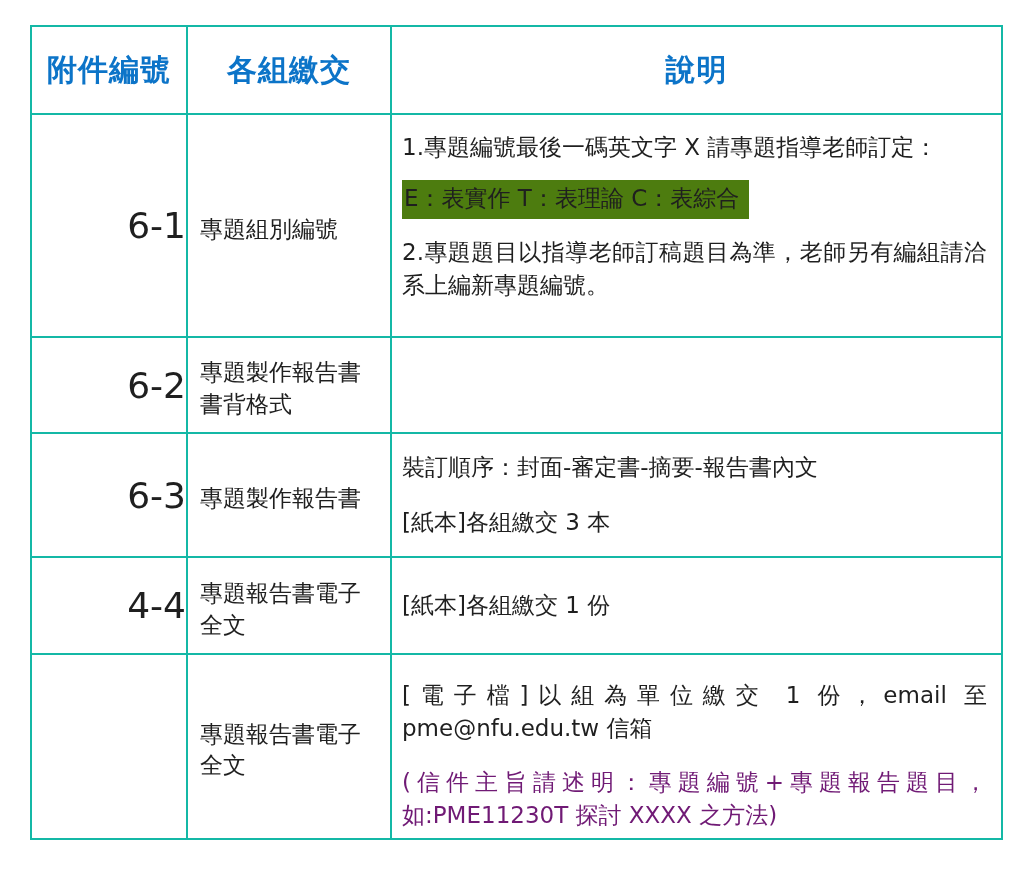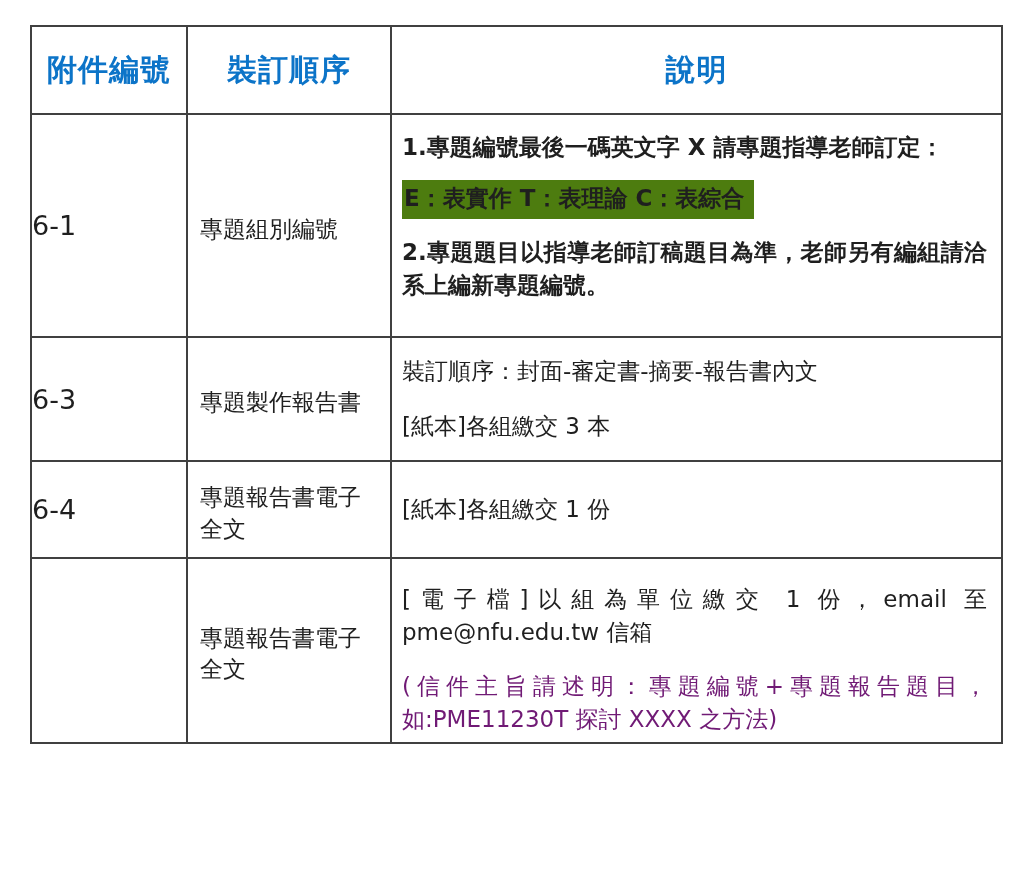--- a/index.html
+++ b/index.html
@@ -16,58 +16,58 @@
     overflow: hidden;
   }
   table.attachments {
     position: absolute;
     left: 30px; top: 25px;
     width: 971px;
     border-collapse: collapse;
     table-layout: fixed;
   }
   td, th {
-    border: 2px solid #404040;
+    border: 2px solid #14b8a6;
     vertical-align: middle;
     overflow: hidden;
   }
   tr.header-row  { height: 88px; }
   tr.row-1 { height: 223px; }
   tr.row-2 { height: 96px; }
   tr.row-3 { height: 124px; }
   tr.row-4 { height: 97px; }
   tr.row-5 { height: 180px; }
 
   th.hdr {
     color: #0c74c8;
     font-size: 30px;
     font-weight: bold;
     text-align: center;
     letter-spacing: 1px;
   }
   td.num {
-    text-align: left;
-    font-size: 27px;
+    text-align: right;
+    font-size: 36px;
     color: #1f1f1f;
   }
   td.name {
     font-size: 23px;
     line-height: 1.38;
     padding: 12px 8px 4px 12px;
     text-align: left;
     margin-top: 44px;
   }
   td.desc {
     font-size: 23px;
     line-height: 1.42;
     padding: 6px 14px 6px 10px;
     text-align: left;
   }
   td.desc.v-top { vertical-align: top; }
-  td.desc.pad-top-lg { padding-top: 16px; font-weight: bold; }
+  td.desc.pad-top-lg { padding-top: 16px; }
   td.desc.pad-top-sm { padding-top: 24px; }
   .desc-p { margin: 0; }
   .gap-md { margin-top: 18px; }
   .gap-lg { margin-top: 22px; }
   .justify { text-align: justify; text-justify: inter-character; }
   .red-text { color: #701a75; }
   .highlight {
     background: #4d7c0f;
     padding: 5px 10px 8px 2px;
   }
@@ -79,46 +79,51 @@
   <table class="attachments">
     <colgroup>
       <col style="width:156px">
       <col style="width:204px">
       <col style="width:611px">
     </colgroup>
 
     <tbody>
         <tr class="header-row">
       <th class="hdr">附件編號</th>
-      <th class="hdr">裝訂順序</th>
+      <th class="hdr">各組繳交</th>
       <th class="hdr">說明</th>
     </tr>
 
     <tr class="row-1">
       <td class="num">6-1</td>
       <td class="name">專題組別編號</td>
       <td class="desc v-top pad-top-lg">
         <p class="desc-p">1.專題編號最後一碼英文字 X 請專題指導老師訂定：</p>
         <p class="desc-p gap-md"><span class="highlight">E：表實作  T：表理論   C：表綜合</span></p>
         <p class="desc-p gap-lg justify">2.專題題目以指導老師訂稿題目為準，老師另有編組請洽系上編新專題編號。</p>
       </td>
     </tr>
 
+    <tr class="row-2">
+      <td class="num">6-2</td>
+      <td class="name">專題製作報告書書背格式</td>
+      <td class="desc"></td>
+    </tr>
 
     <tr class="row-3">
       <td class="num">6-3</td>
       <td class="name">專題製作報告書</td>
       <td class="desc">
         <p class="desc-p">裝訂順序：封面-審定書-摘要-報告書內文</p>
         <p class="desc-p gap-lg">[紙本]各組繳交 3 本</p>
       </td>
     </tr>
 
     <tr class="row-4">
-      <td class="num">6-4</td>
+      <td class="num">4-4</td>
       <td class="name">專題報告書電子全文</td>
       <td class="desc">
         <p class="desc-p">[紙本]各組繳交 1 份</p>
       </td>
     </tr>
 
     <tr class="row-5">
       <td class="num"></td>
       <td class="name">專題報告書電子全文</td>
       <td class="desc v-top pad-top-sm">

